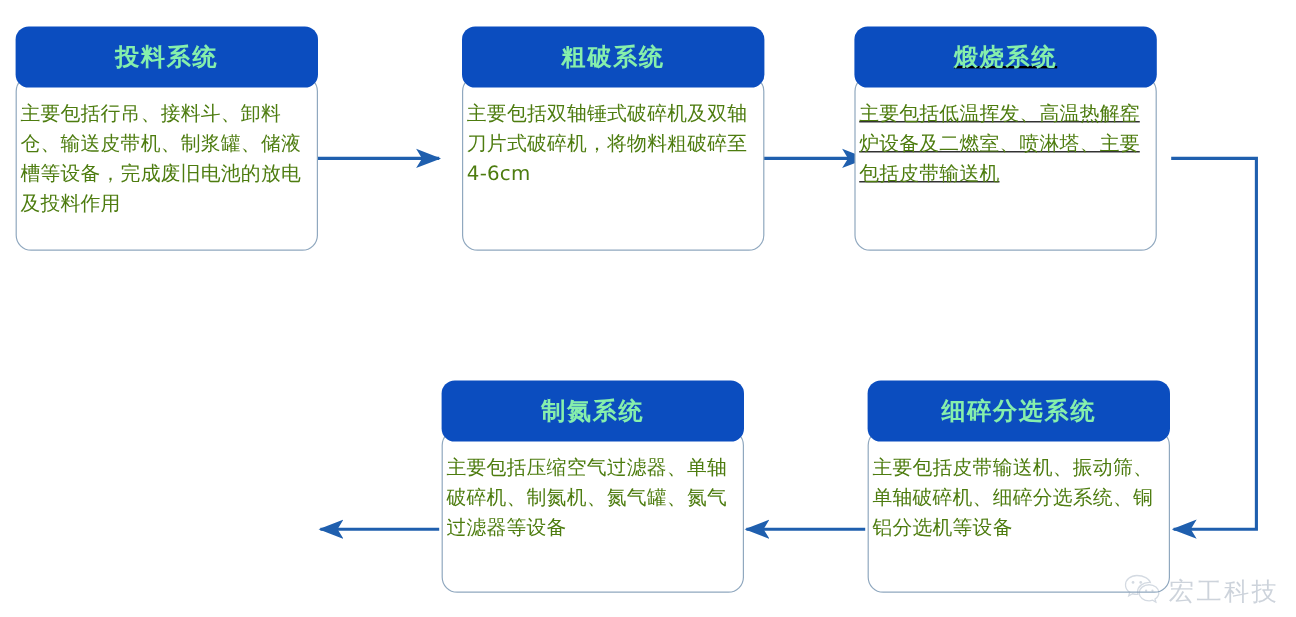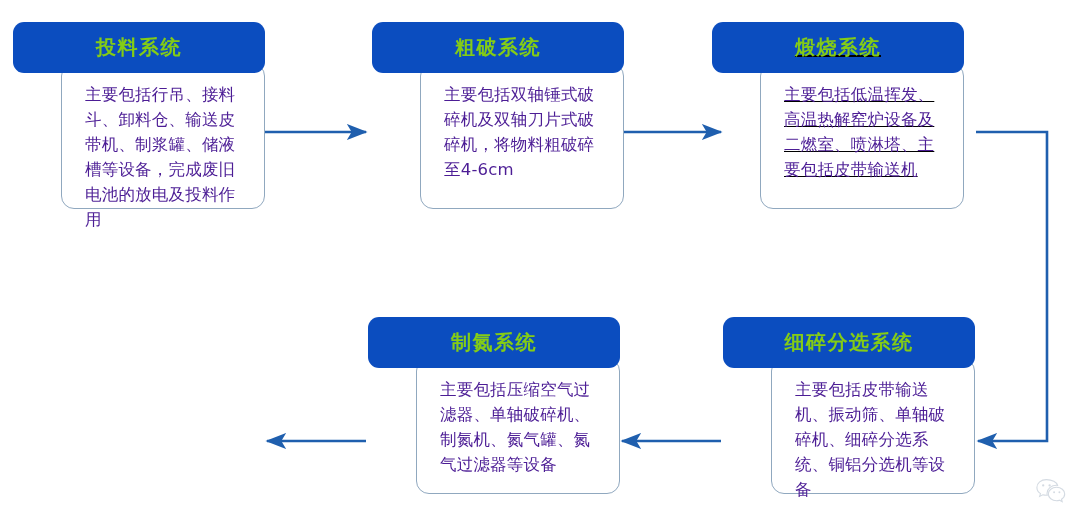--- a/index.html
+++ b/index.html
@@ -32,51 +32,50 @@
     position: absolute;
     z-index: 2;
     width: 252px;
   }
   .node-header {
     position: relative;
     z-index: 3;
     height: 51px;
     border-radius: 11px;
     background: #0B4DBF;
-    color: #84cc16;
+    color: #86efac;
     display: flex;
     align-items: center;
     justify-content: center;
     font-size: 20px;
     font-weight: bold;
     letter-spacing: 1.5px;
     box-sizing: border-box;
   }
   .node-body {
     position: relative;
     z-index: 2;
     margin-top: -10px;
-    padding: 18px 13px 12px 23px;
+    padding: 18px 13px 12px 3px;
     border: 1.3px solid #90A8BF;
     border-radius: 13px;
     background: #ffffff;
-    color: #4c1d95;
+    color: #4d7c0f;
     font-size: 16.5px;
     line-height: 1.52;
     letter-spacing: 0.2px;
     box-sizing: border-box;
     word-break: break-all;
-    margin-left: 48px;
   }
   .node-r1 .node-body { height: 146px; }
   .node-r2 .node-body { height: 136px; }
 
   
   #node-1 { left: 13px;  top: 22px;  }
-  #node-2 { left: 372px; top: 22px;  }
+  #node-2 { left: 385px; top: 22px;  }
   #node-3 { left: 712px; top: 22px; text-decoration: underline;  }
   #node-4 { left: 13px;  top: 317px; }
   #node-5 { left: 368px; top: 317px; }
   #node-6 { left: 723px; top: 317px; }
 
   
   #watermark {
     position: absolute;
     z-index: 4;
     right: 14px;
@@ -151,15 +150,16 @@
                  c1.1 0.3 2.3 0.5 3.6 0.5 0.3 0 0.6 0 0.9 0 -0.2 -0.7 -0.3 -1.4 -0.3 -2.1
                  0 -4.4 4.3 -7.9 9.6 -7.9 0.3 0 0.7 0 1.0 0.1 C20.8 4.2 16.1 1.6 10.4 1.6 Z" fill="none" stroke="#8fa0b4" stroke-width="1.1"></path>
         <circle cx="7.2" cy="7.4" r="1.15" fill="#8fa0b4"></circle>
         <circle cx="13.6" cy="7.4" r="1.15" fill="#8fa0b4"></circle>
         <path d="M20.6 9.3 c-4.6 0 -8.3 3.0 -8.3 6.7 0 3.7 3.7 6.7 8.3 6.7 1.0 0 2.0 -0.2 2.9 -0.5
                  l2.7 1.5 -0.7 -2.5 c1.9 -1.2 3.2 -3.0 3.2 -5.2 0 -3.7 -3.6 -6.7 -8.1 -6.7 Z" fill="none" stroke="#8fa0b4" stroke-width="1.1"></path>
         <circle cx="18.1" cy="14.2" r="0.95" fill="#8fa0b4"></circle>
         <circle cx="23.4" cy="14.2" r="0.95" fill="#8fa0b4"></circle>
       </svg>
     </span>
+    <span class="wm-text">宏工科技</span>
   </div>
 
 </div>
 
 </body></html>

